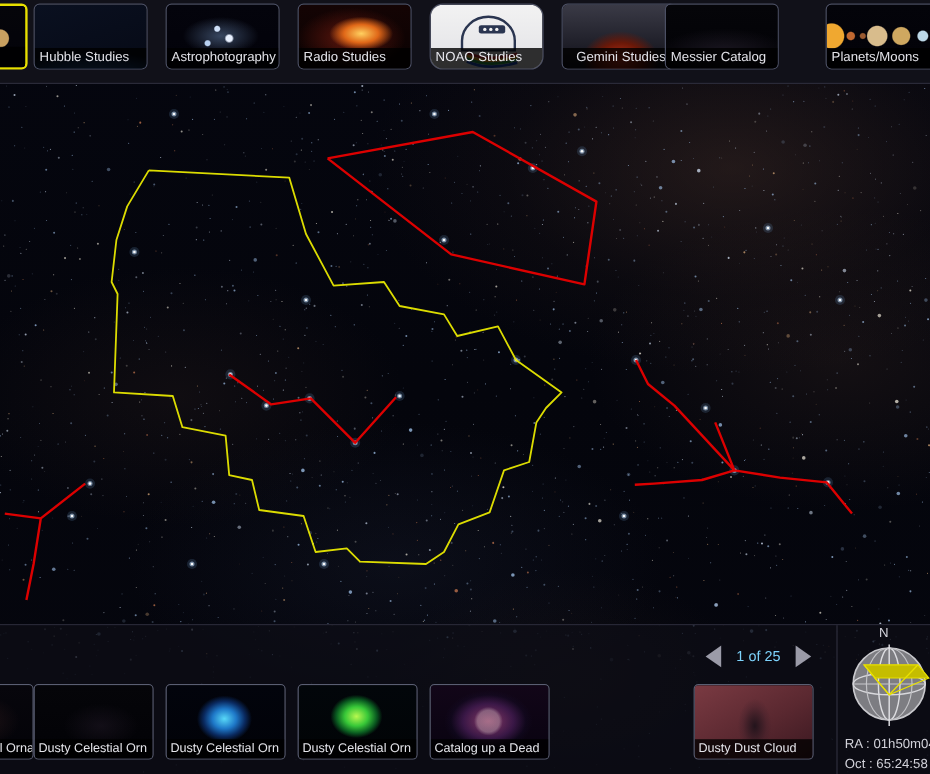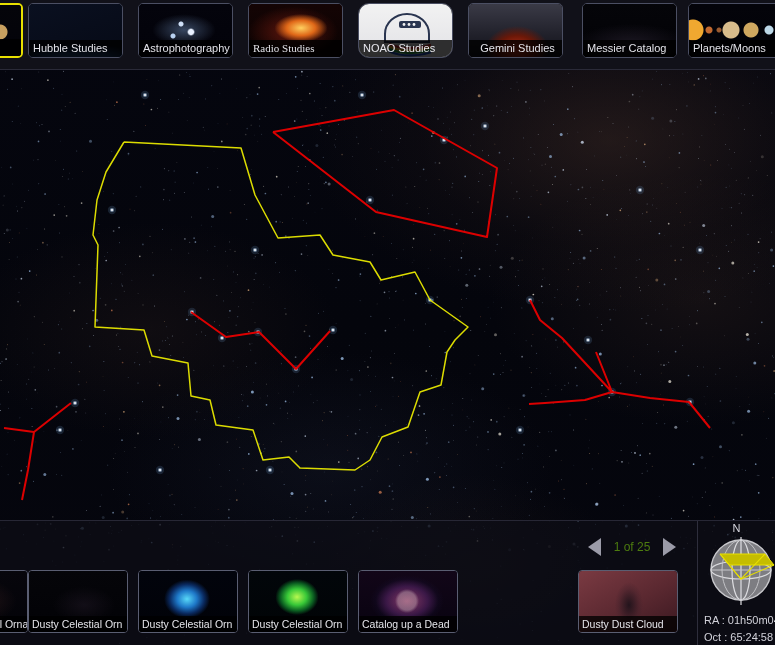--- a/index.html
+++ b/index.html
@@ -109,21 +109,21 @@
     border-bottom: 9px solid transparent;
     border-right: 13px solid #9b9ba8;
   }
   .pager-arrow.right {
     border-top: 9px solid transparent;
     border-bottom: 9px solid transparent;
     border-left: 13px solid #9b9ba8;
   }
   #pager-text {
     font-size: 12px;
-    color: #4d7c0f;
+    color: #7dd3fc;
     min-width: 44px;
     text-align: center;
   }
 
   .img-tile {
     position: absolute;
     top: 570px;
     width: 100px;
     height: 63px;
     border: 1px solid #5a5e72;
@@ -1983,21 +1983,21 @@
         <div class="cat-label">Solar System</div>
       </div>
       <div class="cat-tile" style="left: 28px;">
         <div class="cat-thumb" style="background: radial-gradient(90px 26px at 48px 60px, rgb(58, 95, 149) 0%, rgb(22, 53, 95) 45%, rgba(0, 0, 0, 0) 80%), linear-gradient(160deg, rgb(10, 16, 32) 0%, rgb(6, 10, 22) 100%);"></div>
         <div class="cat-label">Hubble Studies</div>
       </div>
       <div class="cat-tile" style="left: 138px;">
         <div class="cat-thumb" style="background: radial-gradient(circle at 42px 20px, rgb(207, 224, 248) 0px, rgb(207, 224, 248) 2px, rgba(0, 0, 0, 0) 3px), radial-gradient(circle at 52px 28px, rgb(232, 240, 255) 0px, rgb(232, 240, 255) 2.5px, rgba(0, 0, 0, 0) 4px), radial-gradient(circle at 34px 32px, rgb(184, 208, 240) 0px, rgb(184, 208, 240) 2px, rgba(0, 0, 0, 0) 3px), radial-gradient(44px 22px at 45px 26px, rgba(140, 180, 235, 0.38) 0%, rgba(0, 0, 0, 0) 72%), linear-gradient(rgb(4, 4, 12), rgb(2, 2, 10));"></div>
         <div class="cat-label">Astrophotography</div>
       </div>
-      <div class="cat-tile" style="left: 248px; font-family: Liberation Serif, serif;">
+      <div class="cat-tile" style="left: 248px;">
         <div class="cat-thumb" style="background: radial-gradient(34px 18px at 52px 24px, rgb(255, 208, 96) 0%, rgb(224, 104, 24) 42%, rgba(90, 20, 10, 0) 78%), radial-gradient(60px 34px at 44px 28px, rgba(150, 35, 20, 0.62) 0%, rgba(0, 0, 0, 0) 75%), linear-gradient(rgb(20, 4, 4), rgb(10, 2, 2));"></div>
         <div class="cat-label">Radio Studies</div>
       </div>
       <div class="cat-tile light" style="left: 358px; border-radius: 11px;">
         <div class="cat-thumb" style="background: linear-gradient(rgb(242, 242, 242), rgb(226, 226, 230));"></div>
         <svg width="95" height="55" viewBox="0 0 95 55" style="position: absolute; left: 0px; top: 0px;">
           <path d="M26 30 A22 20 0 0 1 70 30 L70 38 L26 38 Z" fill="none" stroke="#2a3550" stroke-width="2"></path>
           <rect x="40" y="17" width="22" height="7" rx="2" fill="#2a3550"></rect>
           <circle cx="45" cy="20.5" r="1.4" fill="#f2f2f2"></circle>
           <circle cx="50" cy="20.5" r="1.4" fill="#f2f2f2"></circle>
@@ -2006,21 +2006,21 @@
           <path d="M30 42.4 Q48 50.4 72 43.4" fill="none" stroke="#e8a018" stroke-width="2.2"></path>
           <path d="M30 44.8 Q48 52.8 72 45.8" fill="none" stroke="#28a048" stroke-width="2.2"></path>
           <path d="M30 47.2 Q48 55.2 72 48.2" fill="none" stroke="#2050c8" stroke-width="2.2"></path>
         </svg>
         <div class="cat-label">NOAO Studies</div>
       </div>
       <div class="cat-tile" style="left: 468px; text-align: center;">
         <div class="cat-thumb" style="background: radial-gradient(40px 30px at 48px 46px, rgb(192, 48, 24) 0%, rgb(106, 24, 8) 48%, rgba(0, 0, 0, 0) 80%), linear-gradient(rgb(58, 58, 70) 0%, rgb(34, 34, 44) 55%, rgb(16, 16, 24) 100%);"></div>
         <div class="cat-label">Gemini Studies</div>
       </div>
-      <div class="cat-tile" style="left: 582px; text-decoration: underline;">
+      <div class="cat-tile" style="left: 554px; text-decoration: underline;">
         <div class="cat-thumb" style="background: radial-gradient(70px 26px at 48px 40px, rgba(60, 50, 70, 0.42) 0%, rgba(0, 0, 0, 0) 78%), linear-gradient(rgb(5, 5, 9), rgb(2, 2, 6));"></div>
         <div class="cat-label">Messier Catalog</div>
       </div>
       <div class="cat-tile" style="left: 688px;">
         <div class="cat-thumb" style="background: radial-gradient(circle at 4px 26px, rgb(240, 168, 48) 0px, rgb(240, 168, 48) 10px, rgba(0, 0, 0, 0) 11px), radial-gradient(circle at 20px 26px, rgb(192, 104, 48) 0px, rgb(192, 104, 48) 3px, rgba(0, 0, 0, 0) 4px), radial-gradient(circle at 30px 26px, rgb(154, 90, 48) 0px, rgb(154, 90, 48) 2px, rgba(0, 0, 0, 0) 3px), radial-gradient(circle at 42px 26px, rgb(216, 188, 140) 0px, rgb(216, 188, 140) 8px, rgba(0, 0, 0, 0) 9px), radial-gradient(circle at 62px 26px, rgb(207, 168, 96) 0px, rgb(207, 168, 96) 7px, rgba(0, 0, 0, 0) 8px), radial-gradient(circle at 80px 26px, rgb(188, 216, 232) 0px, rgb(188, 216, 232) 4px, rgba(0, 0, 0, 0) 5px), linear-gradient(rgb(4, 4, 10), rgb(2, 2, 8));"></div>
         <div class="cat-label">Planets/Moons</div>
       </div>
     </div>
 
   <div id="bottom-panel"></div>

